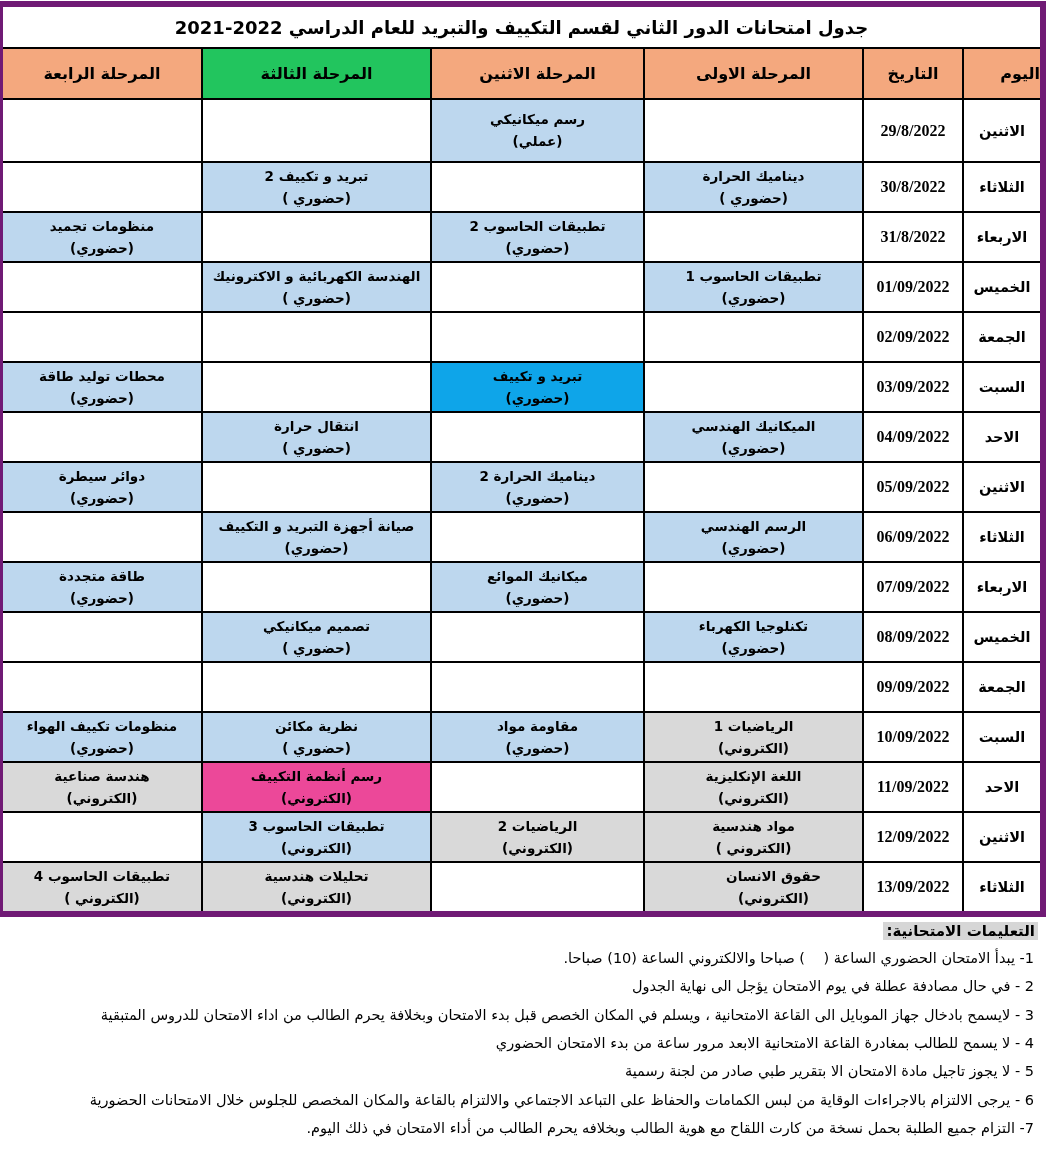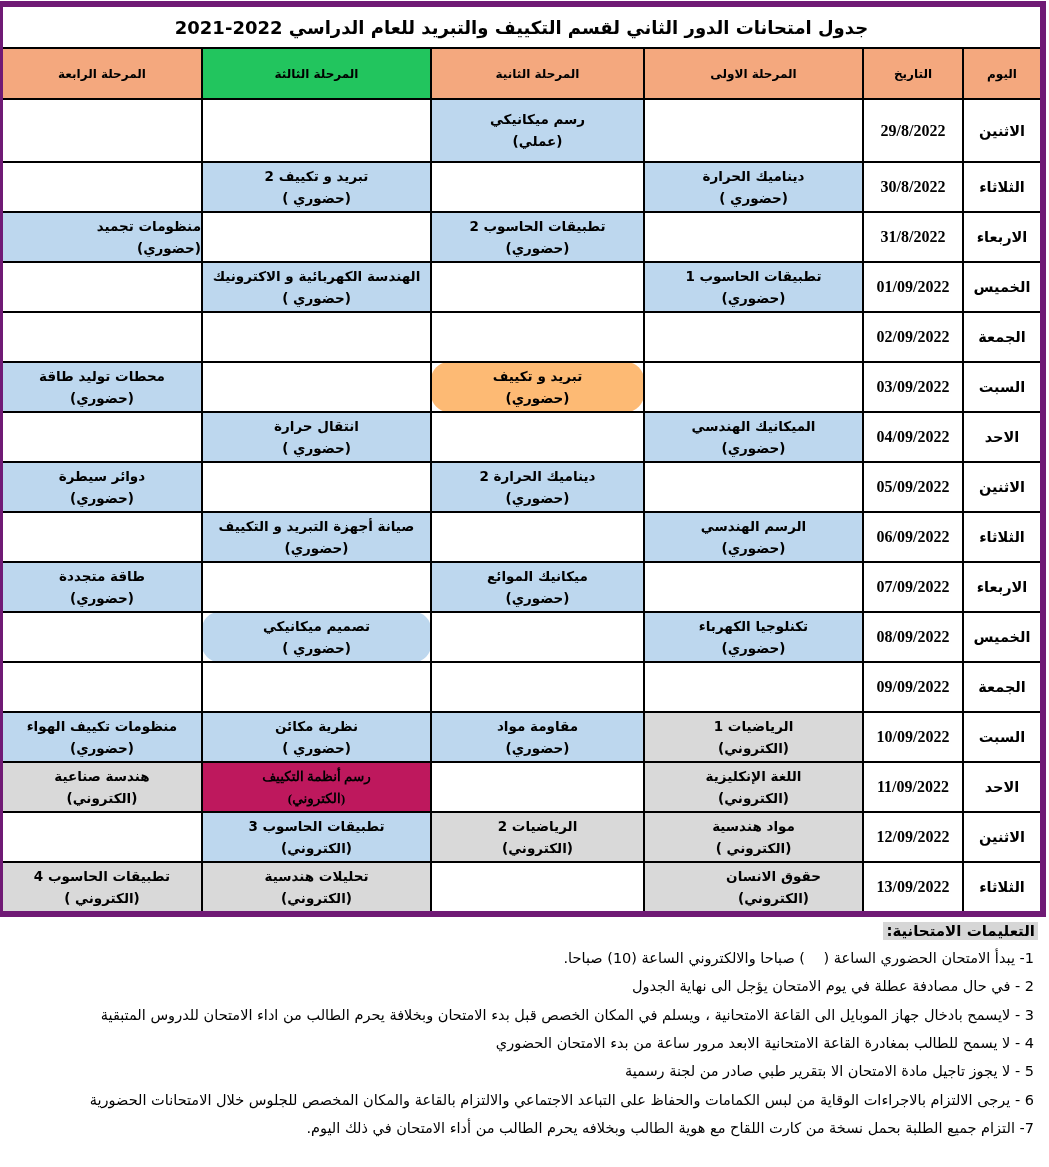--- a/index.html
+++ b/index.html
@@ -19,21 +19,21 @@
     border:2px solid #000;
     padding:0;vertical-align:middle;text-align:center;
     overflow:hidden;
   }
   tr.title-row th{
     height:40px;background:#fff;
     font-size:18px;font-weight:bold;
   }
   tr.header-row th{
     height:49px;
-    font-size:12px;font-weight:bold;
+    font-size:16px;font-weight:bold;
   }
   tr.data-row td{height:48px;}
   tr.data-row.first td{height:61px;}
 
   td.day-cell{font-size:14.5px;font-weight:bold;}
   td.date-cell{
     font-family:"Liberation Serif","DejaVu Serif",serif;
     font-size:16px;font-weight:bold;
     direction:ltr;
   }
@@ -63,24 +63,24 @@
         <col style="width:219px">
       <col style="width:213px">
         <col style="width:229px">
         <col style="width:202px">
     </colgroup>
     <tbody>
       <tr class="title-row">
         <th colspan="6">جدول امتحانات الدور الثاني لقسم التكييف والتبريد للعام الدراسي 2022-2021</th>
       </tr>
       <tr class="header-row">
-        <th style="background: rgb(244, 168, 126);">اليوم</th>
+        <th style="background: rgb(244, 168, 126); text-align: right;">اليوم</th>
         <th style="background: rgb(244, 168, 126);">التاريخ</th>
         <th style="background: rgb(244, 168, 126);">المرحلة الاولى</th>
-        <th style="background: rgb(244, 168, 126);">المرحلة الثانية</th>
+        <th style="background: rgb(244, 168, 126);">المرحلة الاثنين</th>
         <th style="background: #22c55e;">المرحلة الثالثة</th>
         <th style="background: rgb(244, 168, 126);">المرحلة الرابعة</th>
       </tr>
 
     <tr class="data-row first">
           <td class="day-cell">الاثنين</td>
           <td class="date-cell">29/8/2022</td>
           <td></td>
           <td style="background: rgb(189, 215, 238);">
             <div class="exam-subject">رسم ميكانيكي</div>
@@ -105,21 +105,21 @@
         </tr>
         <tr class="data-row">
           <td class="day-cell">الاربعاء</td>
           <td class="date-cell">31/8/2022</td>
           <td></td>
           <td style="background: rgb(189, 215, 238);">
             <div class="exam-subject">تطبيقات الحاسوب 2</div>
             <div class="exam-mode">(حضوري)</div>
           </td>
           <td></td>
-          <td style="background: rgb(189, 215, 238); text-align: right;">
+          <td style="background: rgb(189, 215, 238);">
             <div class="exam-subject">منظومات تجميد</div>
             <div class="exam-mode">(حضوري)</div>
           </td>
         </tr>
         <tr class="data-row">
           <td class="day-cell">الخميس</td>
           <td class="date-cell">01/09/2022</td>
           <td style="background: rgb(189, 215, 238);">
             <div class="exam-subject">تطبيقات الحاسوب 1</div>
             <div class="exam-mode">(حضوري)</div>
@@ -136,21 +136,21 @@
           <td class="date-cell">02/09/2022</td>
           <td></td>
           <td></td>
           <td></td>
           <td></td>
         </tr>
         <tr class="data-row">
           <td class="day-cell">السبت</td>
           <td class="date-cell">03/09/2022</td>
           <td></td>
-          <td style="background: #fdba74; border-radius: 18px;">
+          <td style="background: #0ea5e9;">
             <div class="exam-subject">تبريد و تكييف</div>
             <div class="exam-mode">(حضوري)</div>
           </td>
           <td></td>
           <td style="background: rgb(189, 215, 238);">
             <div class="exam-subject">محطات توليد طاقة</div>
             <div class="exam-mode">(حضوري)</div>
           </td>
         </tr>
         <tr class="data-row">
@@ -210,21 +210,21 @@
           </td>
         </tr>
         <tr class="data-row">
           <td class="day-cell">الخميس</td>
           <td class="date-cell">08/09/2022</td>
           <td style="background: rgb(189, 215, 238); margin-left: 8px;">
             <div class="exam-subject">تكنلوجيا الكهرباء</div>
             <div class="exam-mode">(حضوري)</div>
           </td>
           <td></td>
-          <td style="background: rgb(189, 215, 238); border-radius: 17px;">
+          <td style="background: rgb(189, 215, 238);">
             <div class="exam-subject">تصميم ميكانيكي</div>
             <div class="exam-mode">(حضوري )</div>
           </td>
           <td></td>
         </tr>
         <tr class="data-row">
           <td class="day-cell">الجمعة</td>
           <td class="date-cell">09/09/2022</td>
           <td></td>
           <td></td>
@@ -252,21 +252,21 @@
           </td>
         </tr>
         <tr class="data-row">
           <td class="day-cell">الاحد</td>
           <td class="date-cell">11/09/2022</td>
           <td style="background: rgb(217, 217, 217);">
             <div class="exam-subject">اللغة الإنكليزية</div>
             <div class="exam-mode">(الكتروني)</div>
           </td>
           <td></td>
-          <td style="background: #be185d; font-family: Liberation Serif, serif;">
+          <td style="background: #ec4899;">
             <div class="exam-subject">رسم أنظمة التكييف</div>
             <div class="exam-mode">(الكتروني)</div>
           </td>
           <td style="background: rgb(217, 217, 217);">
             <div class="exam-subject">هندسة صناعية</div>
             <div class="exam-mode">(الكتروني)</div>
           </td>
         </tr>
         <tr class="data-row">
           <td class="day-cell">الاثنين</td>

